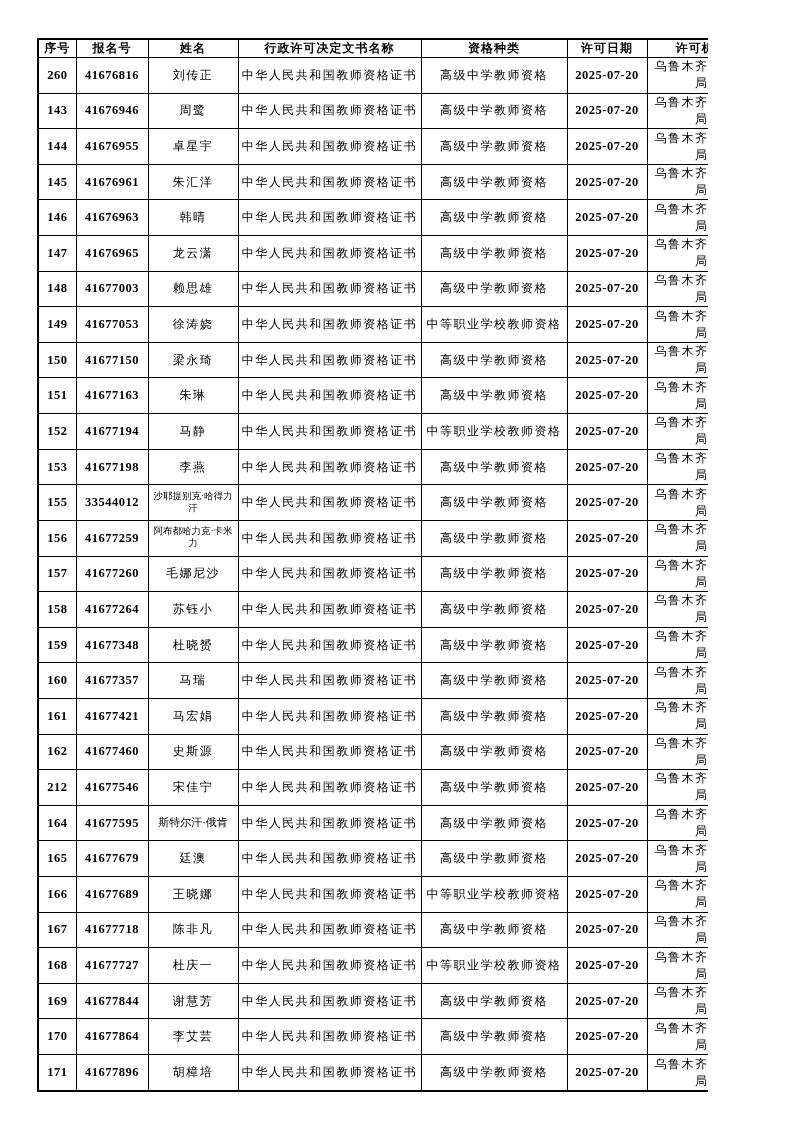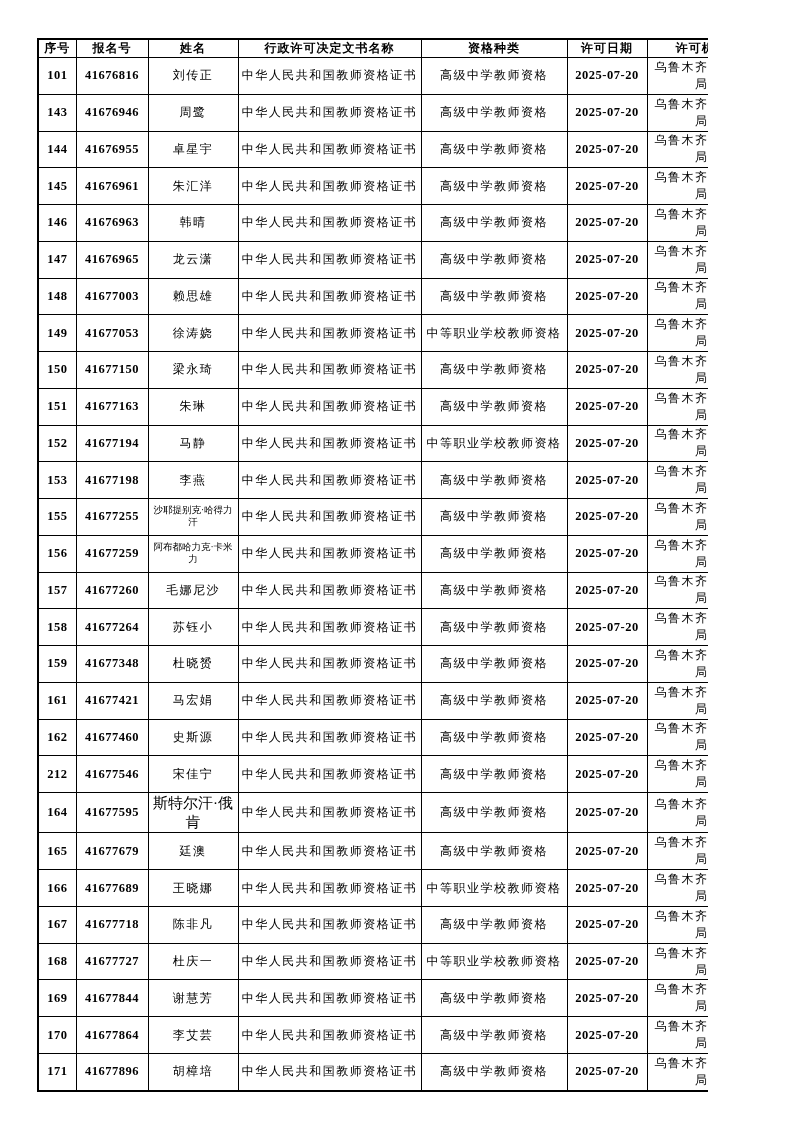--- a/index.html
+++ b/index.html
@@ -40,21 +40,21 @@
   td.num {
     font-weight:bold;
     font-size:12.5px;
     letter-spacing:0.5px;
   }
   td.cjk { letter-spacing:1.5px; }
   td.name {
     word-break:break-all;
     line-height:1.25;
   }
-  td.name.md { font-size:15px; letter-spacing:0; }
+  td.name.md { font-size:11px; letter-spacing:0; }
   td.name.sm { font-size:9.5px; letter-spacing:0;font-family:Liberation Serif, serif; }
 </style>
 </head>
 <body>
 
 <div class="page">
   <table class="license-table">
     <colgroup>
       <col style="width:38px">
       <col style="width:72px">
@@ -70,21 +70,21 @@
         <th>报名号</th>
         <th>姓名</th>
         <th>行政许可决定文书名称</th>
         <th>资格种类</th>
         <th>许可日期</th>
         <th>许可机关</th>
       </tr>
     </thead>
     <tbody>
         <tr>
-      <td class="num">101</td>
+      <td class="num">260</td>
       <td class="num">41676816</td>
       <td class="cjk name">刘传正</td>
       <td class="cjk">中华人民共和国教师资格证书</td>
       <td class="cjk">高级中学教师资格</td>
       <td class="num">2025-07-20</td>
       <td class="cjk">乌鲁木齐市教育局</td>
     </tr>
         <tr>
       <td class="num">143</td>
       <td class="num">41676946</td>
@@ -179,21 +179,21 @@
       <td class="num">153</td>
       <td class="num">41677198</td>
       <td class="cjk name">李燕</td>
       <td class="cjk">中华人民共和国教师资格证书</td>
       <td class="cjk">高级中学教师资格</td>
       <td class="num">2025-07-20</td>
       <td class="cjk">乌鲁木齐市教育局</td>
     </tr>
         <tr>
       <td class="num">155</td>
-      <td class="num">41677255</td>
+      <td class="num">33544012</td>
       <td class="cjk name sm">沙耶提别克·哈得力汗</td>
       <td class="cjk">中华人民共和国教师资格证书</td>
       <td class="cjk">高级中学教师资格</td>
       <td class="num">2025-07-20</td>
       <td class="cjk">乌鲁木齐市教育局</td>
     </tr>
         <tr>
       <td class="num">156</td>
       <td class="num">41677259</td>
       <td class="cjk name sm">阿布都哈力克·卡米力</td>
@@ -217,20 +217,29 @@
       <td class="cjk name">苏钰小</td>
       <td class="cjk">中华人民共和国教师资格证书</td>
       <td class="cjk">高级中学教师资格</td>
       <td class="num">2025-07-20</td>
       <td class="cjk">乌鲁木齐市教育局</td>
     </tr>
         <tr>
       <td class="num">159</td>
       <td class="num">41677348</td>
       <td class="cjk name">杜晓赟</td>
+      <td class="cjk">中华人民共和国教师资格证书</td>
+      <td class="cjk">高级中学教师资格</td>
+      <td class="num">2025-07-20</td>
+      <td class="cjk">乌鲁木齐市教育局</td>
+    </tr>
+        <tr>
+      <td class="num">160</td>
+      <td class="num">41677357</td>
+      <td class="cjk name">马瑞</td>
       <td class="cjk">中华人民共和国教师资格证书</td>
       <td class="cjk">高级中学教师资格</td>
       <td class="num">2025-07-20</td>
       <td class="cjk">乌鲁木齐市教育局</td>
     </tr>
         <tr>
       <td class="num">161</td>
       <td class="num">41677421</td>
       <td class="cjk name">马宏娟</td>
       <td class="cjk">中华人民共和国教师资格证书</td>

